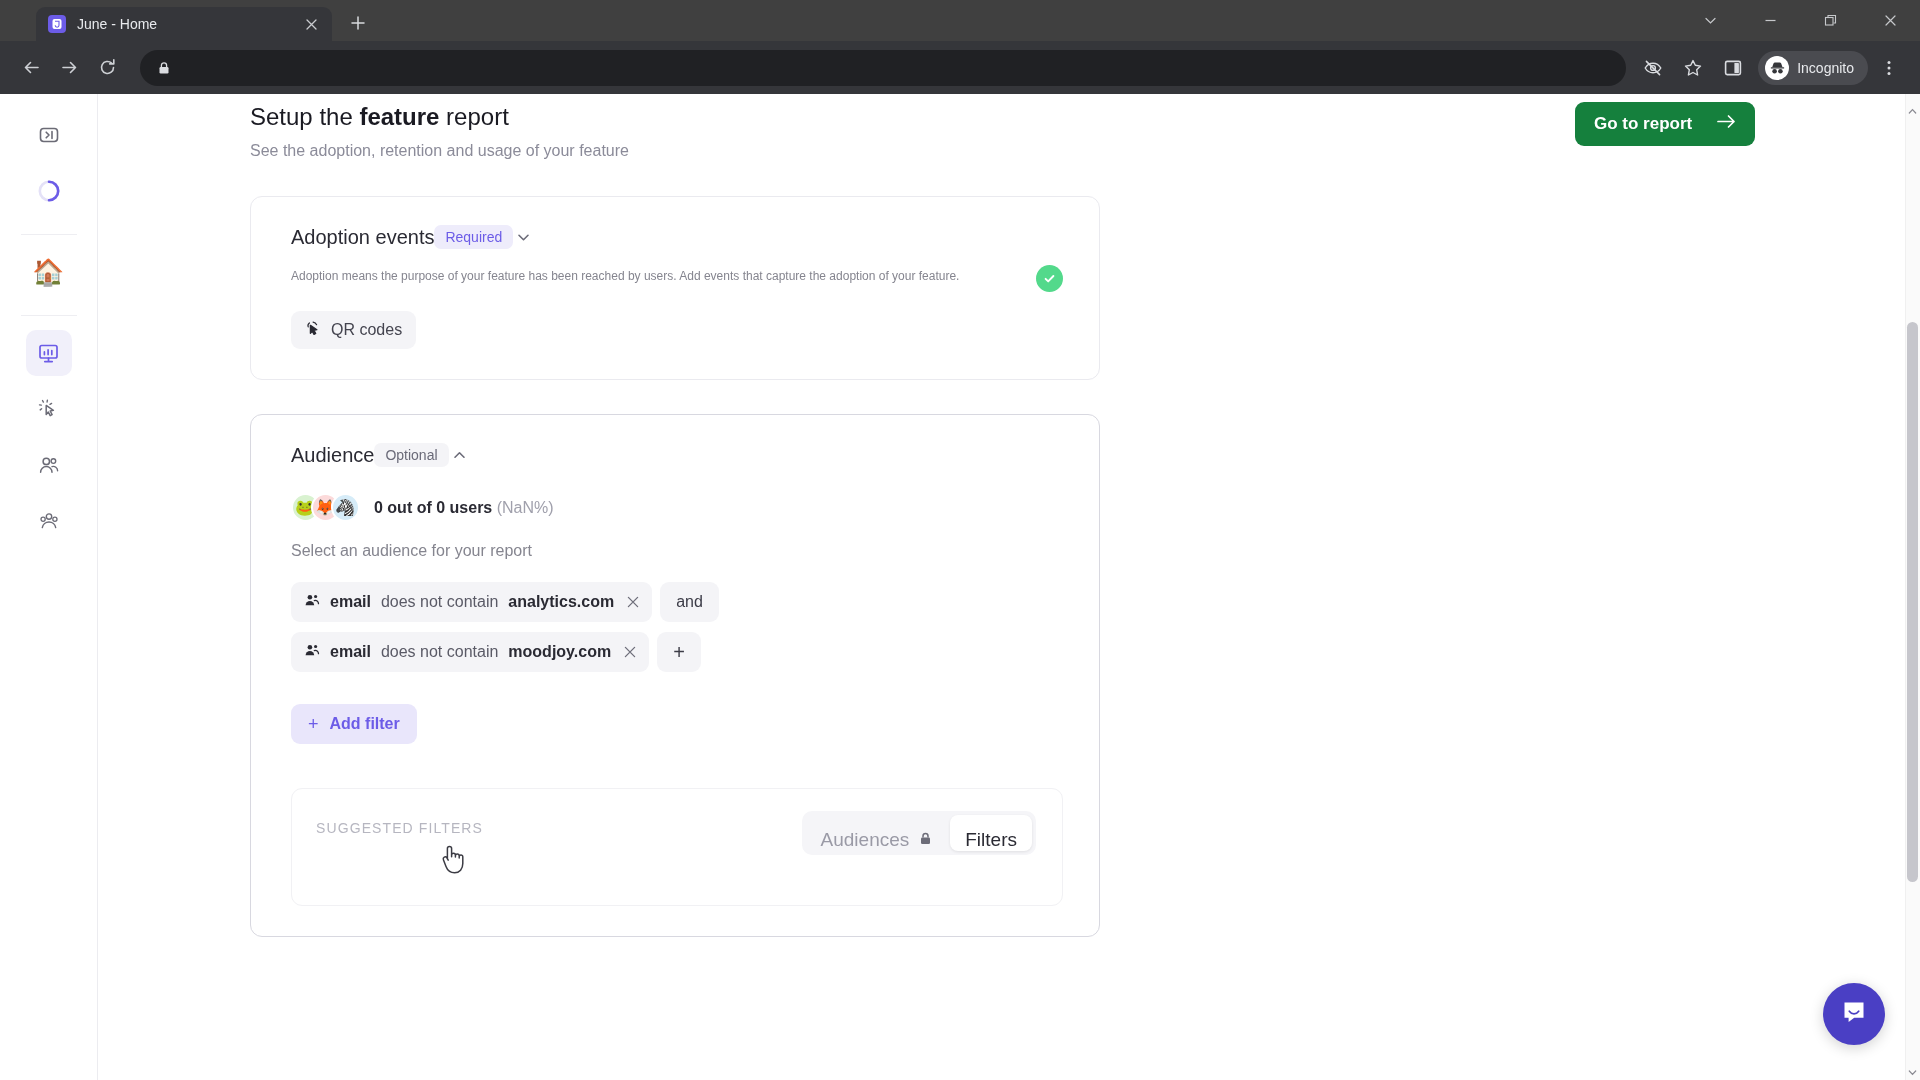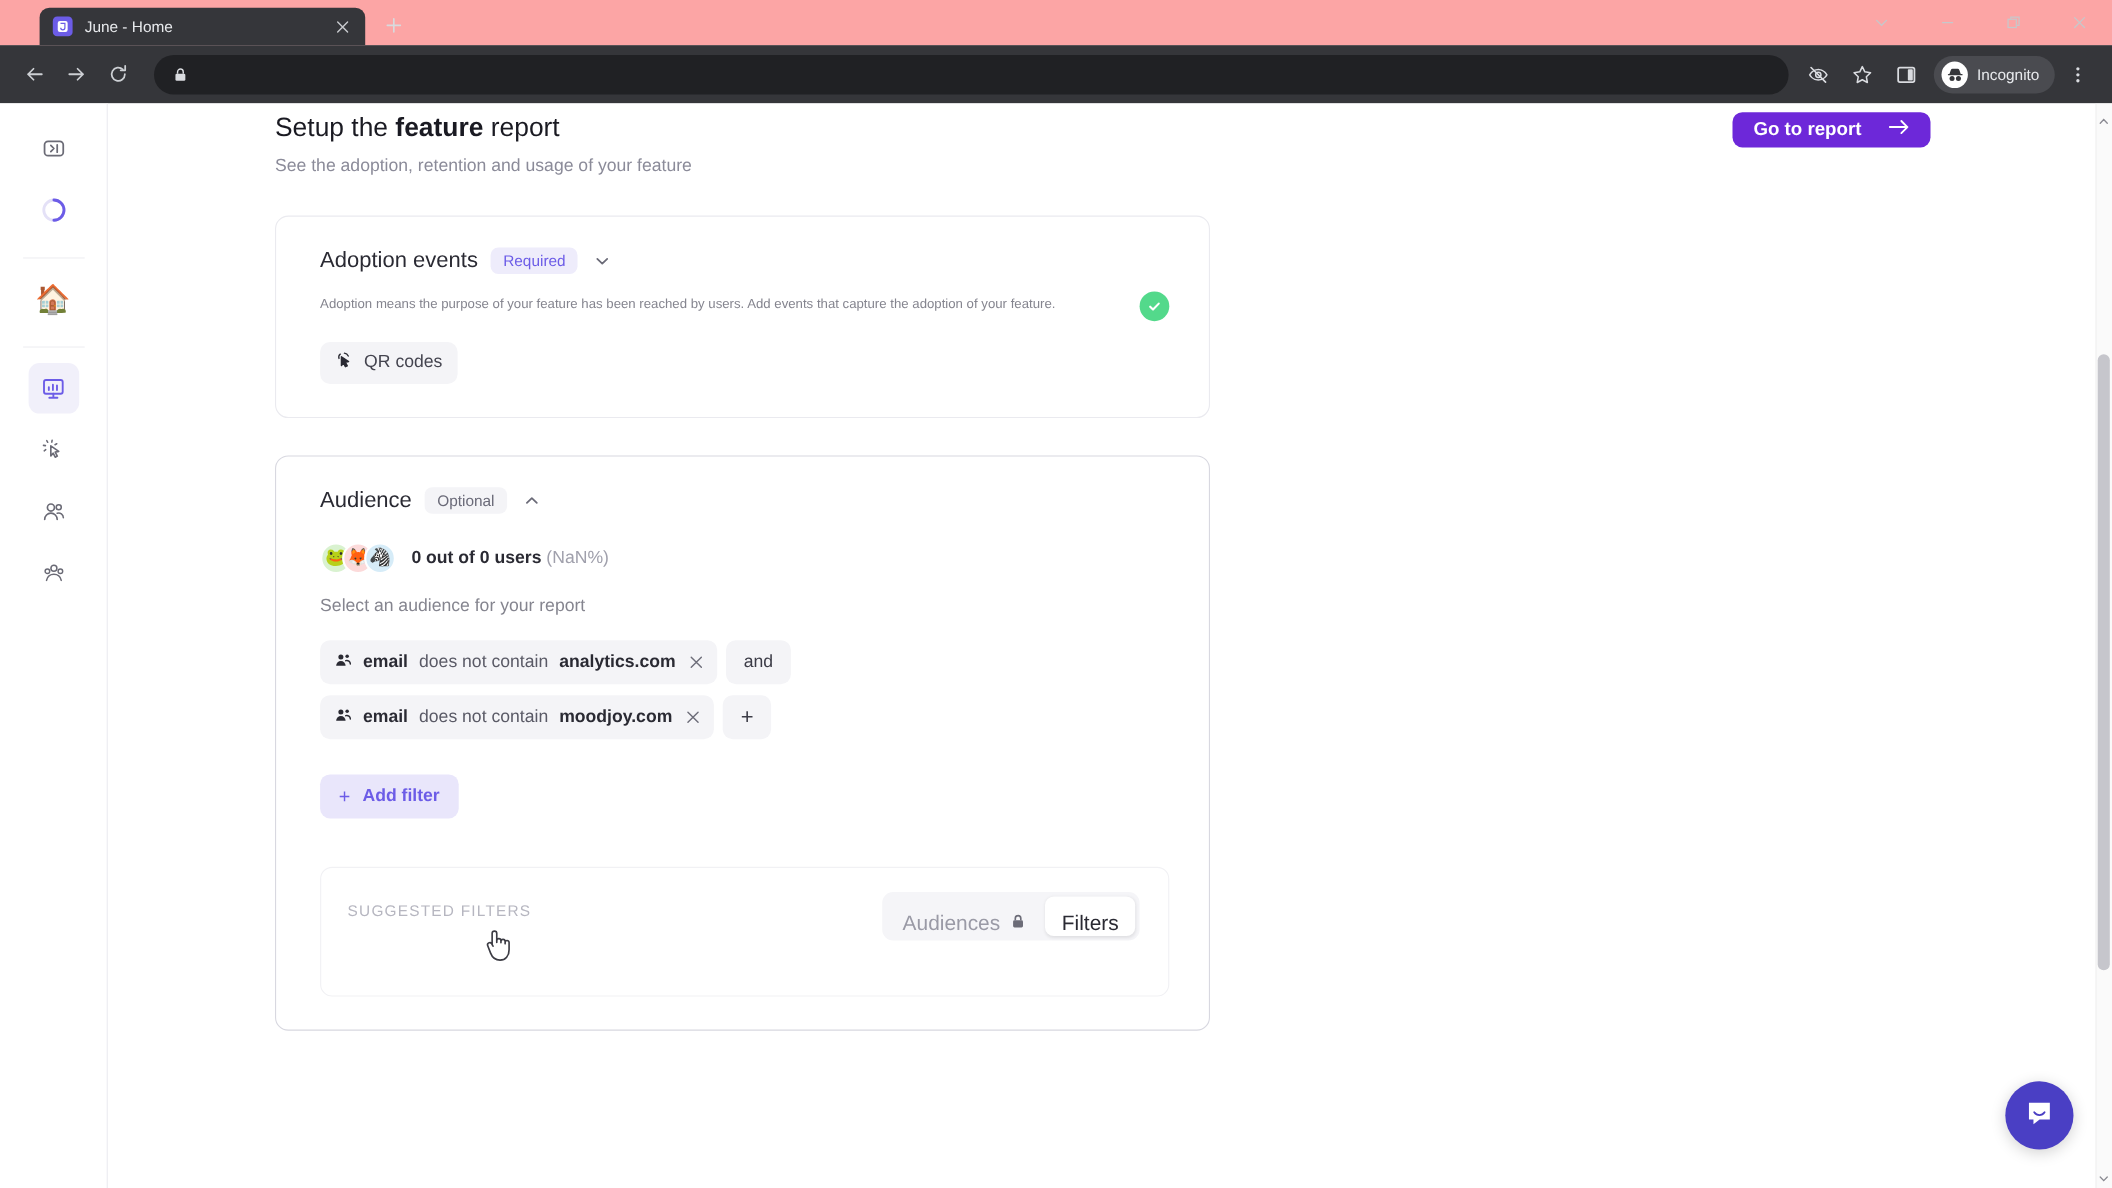--- a/index.html
+++ b/index.html
@@ -7,21 +7,21 @@
     width: 1920px; height: 1080px;
     overflow: hidden;
     font-family: "Liberation Sans", sans-serif;
     background: #ffffff;
   }
 
   
   .browser { width: 1920px; height: 1080px; display: flex; flex-direction: column; }
 
   .tabstrip {
-    height: 41px; background: #fca5a5; display: flex; align-items: flex-end;
+    height: 41px; background: #404040; display: flex; align-items: flex-end;
     position: relative; flex: 0 0 41px;
   }
   .tab {
     width: 296px; height: 34px; background: #35363a; border-radius: 9px 9px 0 0;
     margin-left: 36px; display: flex; align-items: center; padding: 0 10px 0 12px;
     position: relative;
   }
   .tab-favicon {
     width: 18px; height: 18px; border-radius: 4px;
     background: #6c5ce7; display: flex; align-items: center; justify-content: center;
@@ -104,34 +104,34 @@
   .content { flex: 1; position: relative; overflow: hidden; padding-left: 152px; padding-top: 0; }
   .content-inner { width: 1080px; position: relative; }
 
   .hdr-row { display: flex; align-items: flex-end; }
   .hdr-left { padding-top: 6px; }
   .hdr-title { font-size: 24px; color: #1a1a22; font-weight: 400; line-height: 34px; }
   .hdr-title b { font-weight: 700; }
   .hdr-sub { font-size: 16px; color: #8b8b99; margin-top: 6px; line-height: 22px; }
   .goto-btn {
     position: absolute; left: 1325px; top: 8px;
-    background: #6d28d9; color: #ffffff; border: none; border-radius: 9px;
-    height: 32px; padding: 0 19px; font-size: 17px; font-weight: 700;
+    background: #15803d; color: #ffffff; border: none; border-radius: 9px;
+    height: 44px; padding: 0 19px; font-size: 17px; font-weight: 700;
     display: flex; align-items: center; gap: 25px; font-family: inherit;
     white-space: nowrap;
   }
 
   .card {
     border: 1px solid #eaeaef; border-radius: 12px; background: #ffffff;
     padding: 28px 36px 30px 40px; margin-top: 34px; position: relative;
     width: 850px;
   }
   .card.focused { border: 1.5px solid #d8d8e0; }
 
-  .card-head { display: flex; align-items: center; gap: 12px; }
+  .card-head { display: flex; align-items: center; gap: 0; }
   .card-title { font-size: 20px; color: #2a2a33; font-weight: 400; }
   .badge {
     font-size: 14px; border-radius: 7px; padding: 5px 11px; line-height: 1;
   }
   .badge.required { background: #eeecfb; color: #6c5ce7; }
   .badge.optional { background: #f4f4f7; color: #6a6a78; }
   .chev { color: #6b6b78; display: flex; align-items: center; margin-left: 2px; }
 
   .card-desc {
     font-size: 12px; color: #85858f; line-height: 26px; margin-top: 14px;

